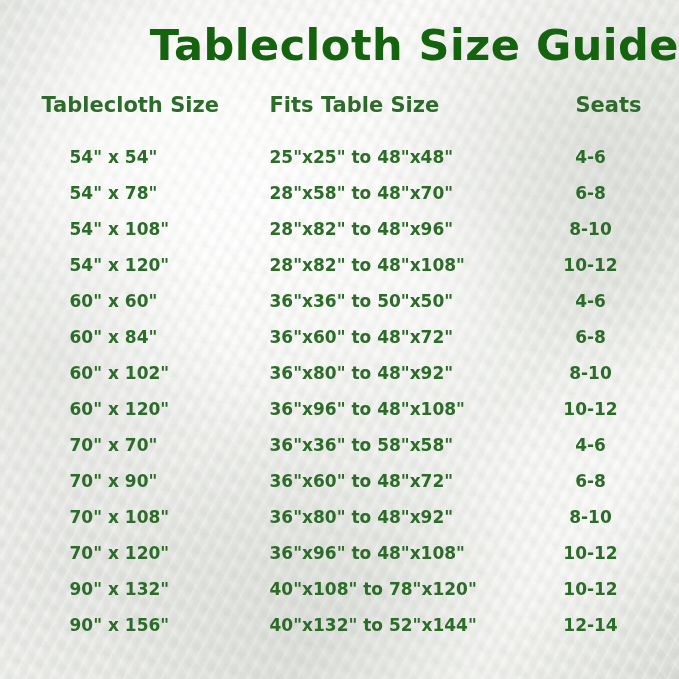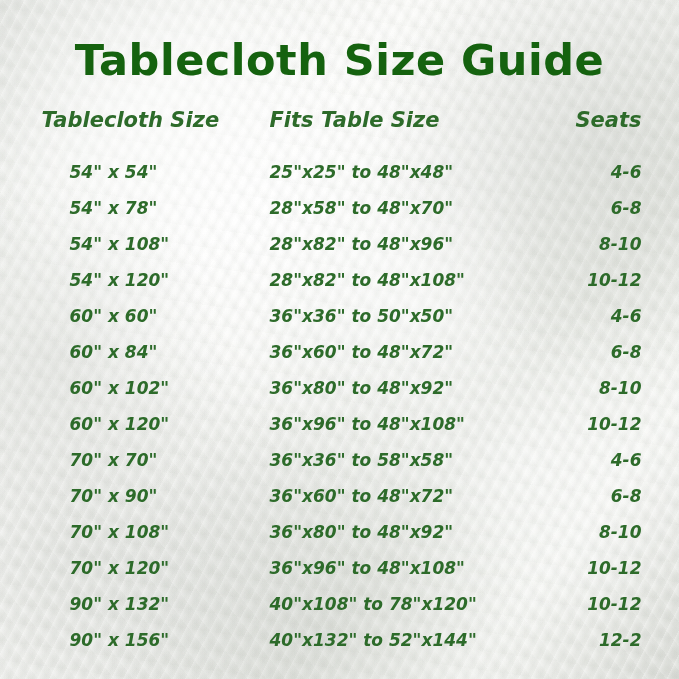--- a/index.html
+++ b/index.html
@@ -47,37 +47,36 @@
       radial-gradient(circle at 8% 52%, rgba(160,165,158,0.16) 0%, rgba(255,255,255,0) 24%),
       radial-gradient(circle at 46% 92%, rgba(160,165,158,0.16) 0%, rgba(255,255,255,0) 30%);
     pointer-events: none;
   }
   .content {
     position: relative;
     z-index: 2;
     padding: 0;
   }
   .title {
-    text-align: center;
+    text-align: right;
     color: #15620f;
     font-family: "DejaVu Sans", sans-serif;
     font-weight: bold;
     font-size: 43px;
     letter-spacing: 0.5px;
     margin: 0;
-    padding-top: 37px;
+    padding-top: 22px;
     line-height: 1.1;
     white-space: nowrap;
   }
   table.size-table {
     width: 604px;
     margin: 24px auto 0 auto;
     border-collapse: collapse;
     table-layout: fixed;
-    font-style: italic;
   }
   table.size-table col.c1 { width: 232px; }
   table.size-table col.c2 { width: 270px; }
   table.size-table col.c3 { width: 102px; }
   th {
     color: #2d6b2a;
     font-family: "DejaVu Sans", sans-serif;
     font-weight: bold;
     font-size: 21px;
     padding: 0 0 22px 0;
@@ -92,21 +91,21 @@
     color: #2d6b2a;
     font-family: "DejaVu Sans", sans-serif;
     font-weight: bold;
     font-size: 17px;
     padding: 8px 0;
     text-align: left;
     white-space: nowrap;
   }
   td.cell-tablecloth { padding-left: 32px; }
   td.cell-fits { padding-left: 0px; }
-  td.cell-seats { text-align: right; }
+  td.cell-seats { text-align: center; }
   th.col-tablecloth { padding-left: 4px; }
   th.col-fits { padding-left: 0px; }
 </style>
 </head>
 <body>
 
 <div id="page">
   <div class="content">
 
     <h1 class="title">Tablecloth Size Guide</h1>
@@ -186,19 +185,19 @@
           <td class="cell-seats">10-12</td>
         </tr>
         <tr>
           <td class="cell-tablecloth">90" x 132"</td>
           <td class="cell-fits">40"x108" to 78"x120"</td>
           <td class="cell-seats">10-12</td>
         </tr>
         <tr>
           <td class="cell-tablecloth">90" x 156"</td>
           <td class="cell-fits">40"x132" to 52"x144"</td>
-          <td class="cell-seats">12-2</td>
+          <td class="cell-seats">12-14</td>
         </tr>
       </tbody>
     </table>
 
   </div>
 </div>
 
 </body></html>

